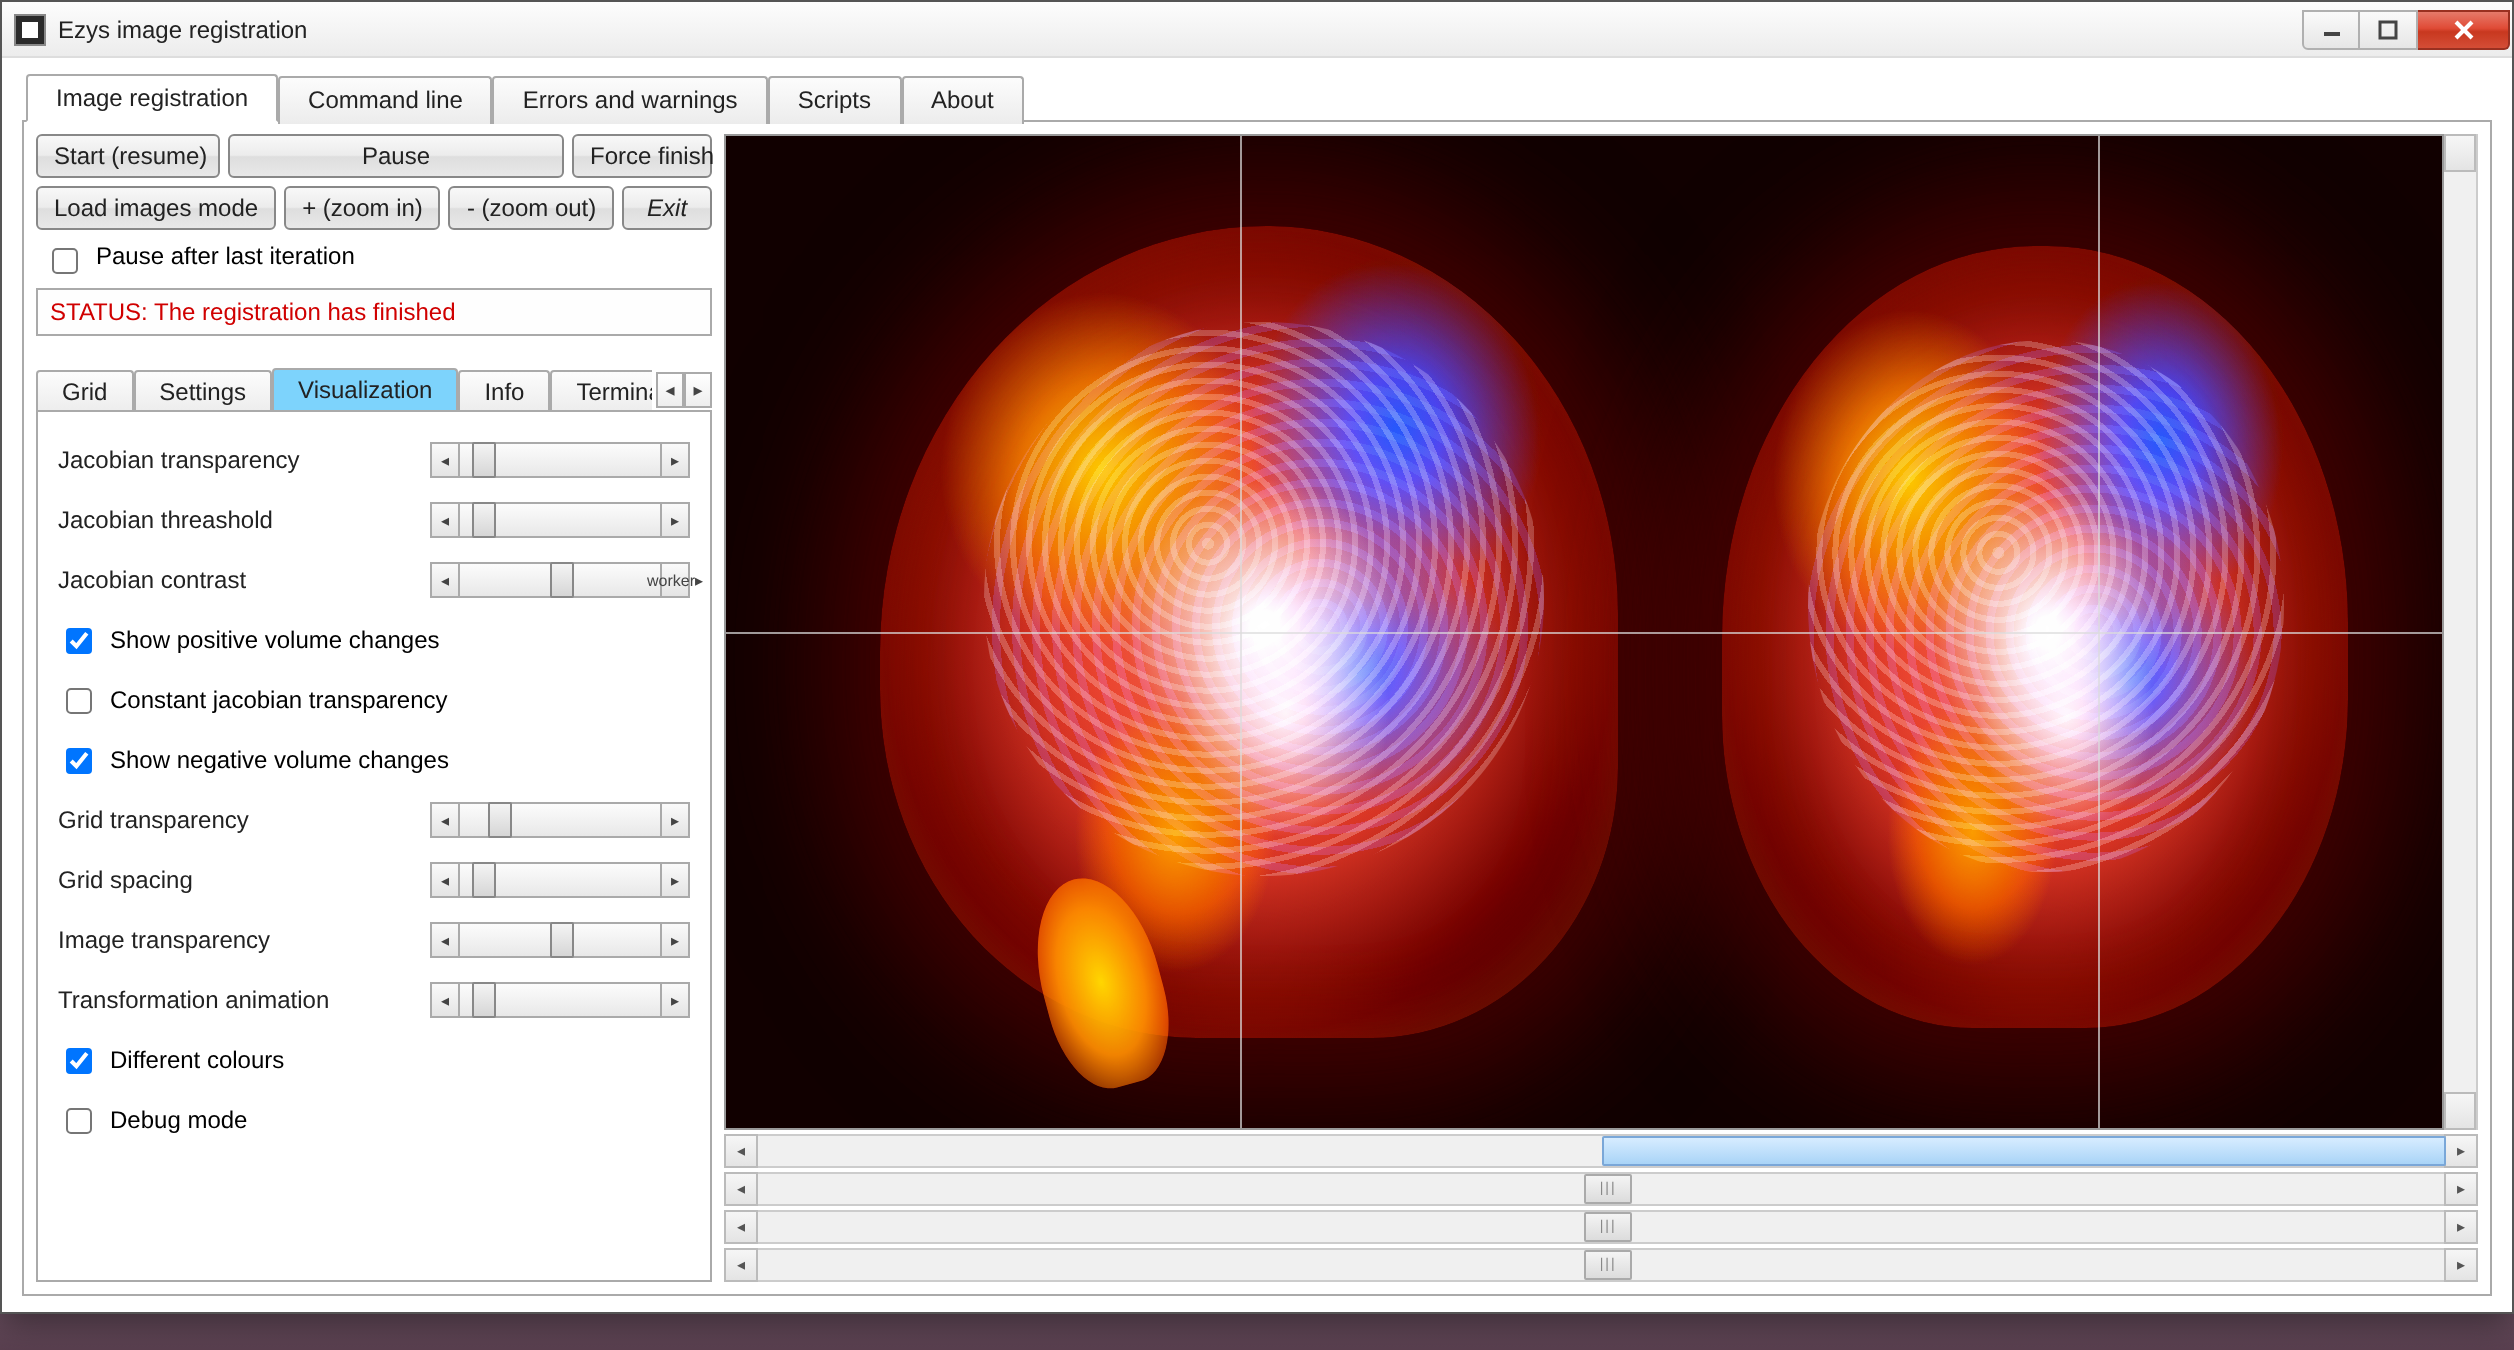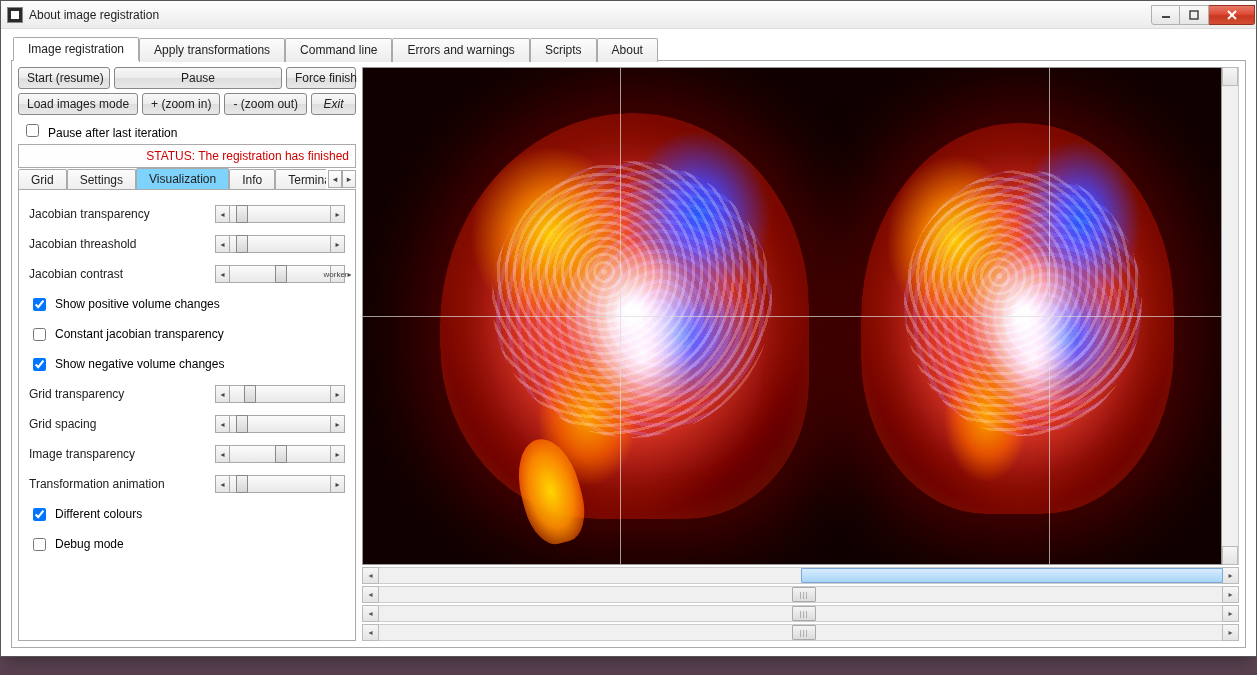--- a/index.html
+++ b/index.html
@@ -140,31 +140,30 @@
   }
   .btn-start { width: 92px; }
   .btn-pause { flex: 1; }
   .btn-force { width: 70px; }
   .btn-load  { }
   .btn-zoomin{ }
   .btn-zoomout{}
   .btn-exit  { width: 63px; font-style: italic; }
   .check-row {
     display: flex;
-    align-items: flex-end;
+    align-items: flex-start;
     gap: 6px;
     padding: 2px 4px 4px 4px;
   }
   .status-box {
     border: 1px solid #aaa;
     padding: 4px 6px;
     color: #d00000;
     background: #fefefe;
-    margin-bottom: 0;
-    text-align: right;
+    margin-bottom: 16px;
   }
   
   .sub-tabs-wrap {
     display: flex;
     align-items: center;
     border-bottom: 1px solid #aaa;
   }
   .sub-tabs {
     display: flex;
     flex: 1;
@@ -415,21 +414,21 @@
     right: 0;
   }
 </style>
 </head>
 <body>
 
 <div class="window">
 
   <div class="titlebar">
     <div class="icon"></div>
-    <span>About image registration</span>
+    <span>Ezys image registration</span>
     <div class="win-controls">
       <div class="win-btn">
         <svg width="10" height="10">
             <line x1="1" y1="7" x2="9" y2="7" stroke="#444" stroke-width="2"></line>
           </svg>
       </div>
       <div class="win-btn">
         <svg width="10" height="10">
             <rect x="1" y="1" width="8" height="8" fill="none" stroke="#444" stroke-width="1.5"></rect>
           </svg>
@@ -440,21 +439,20 @@
             <line x1="10" y1="2" x2="2" y2="10" stroke="#fff" stroke-width="2"></line>
           </svg>
       </div>
     </div>
   </div>
 
   <div class="window-body">
 
     <div class="main-tabs">
       <div class="main-tab active"><span>Image registration</span></div>
-      <div class="main-tab"><span>Apply transformations</span></div>
       <div class="main-tab"><span>Command line</span></div>
       <div class="main-tab"><span>Errors and warnings</span></div>
       <div class="main-tab"><span>Scripts</span></div>
       <div class="main-tab"><span>About</span></div>
     </div>
 
     <div class="main-content">
 
       <div class="left-panel">
         <div class="btn-row">

